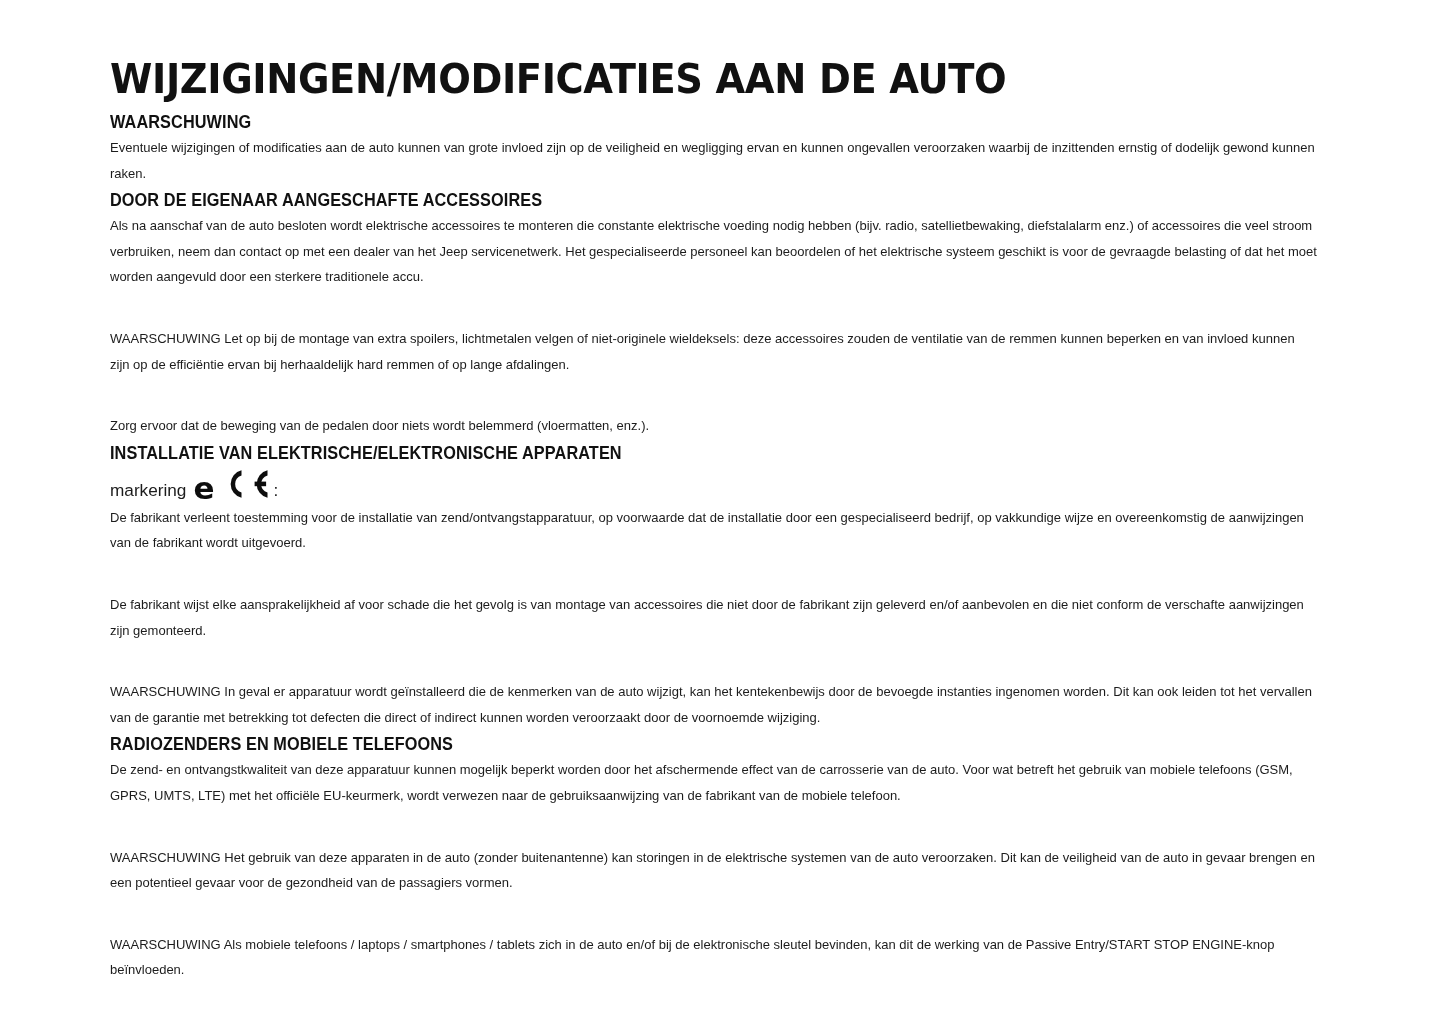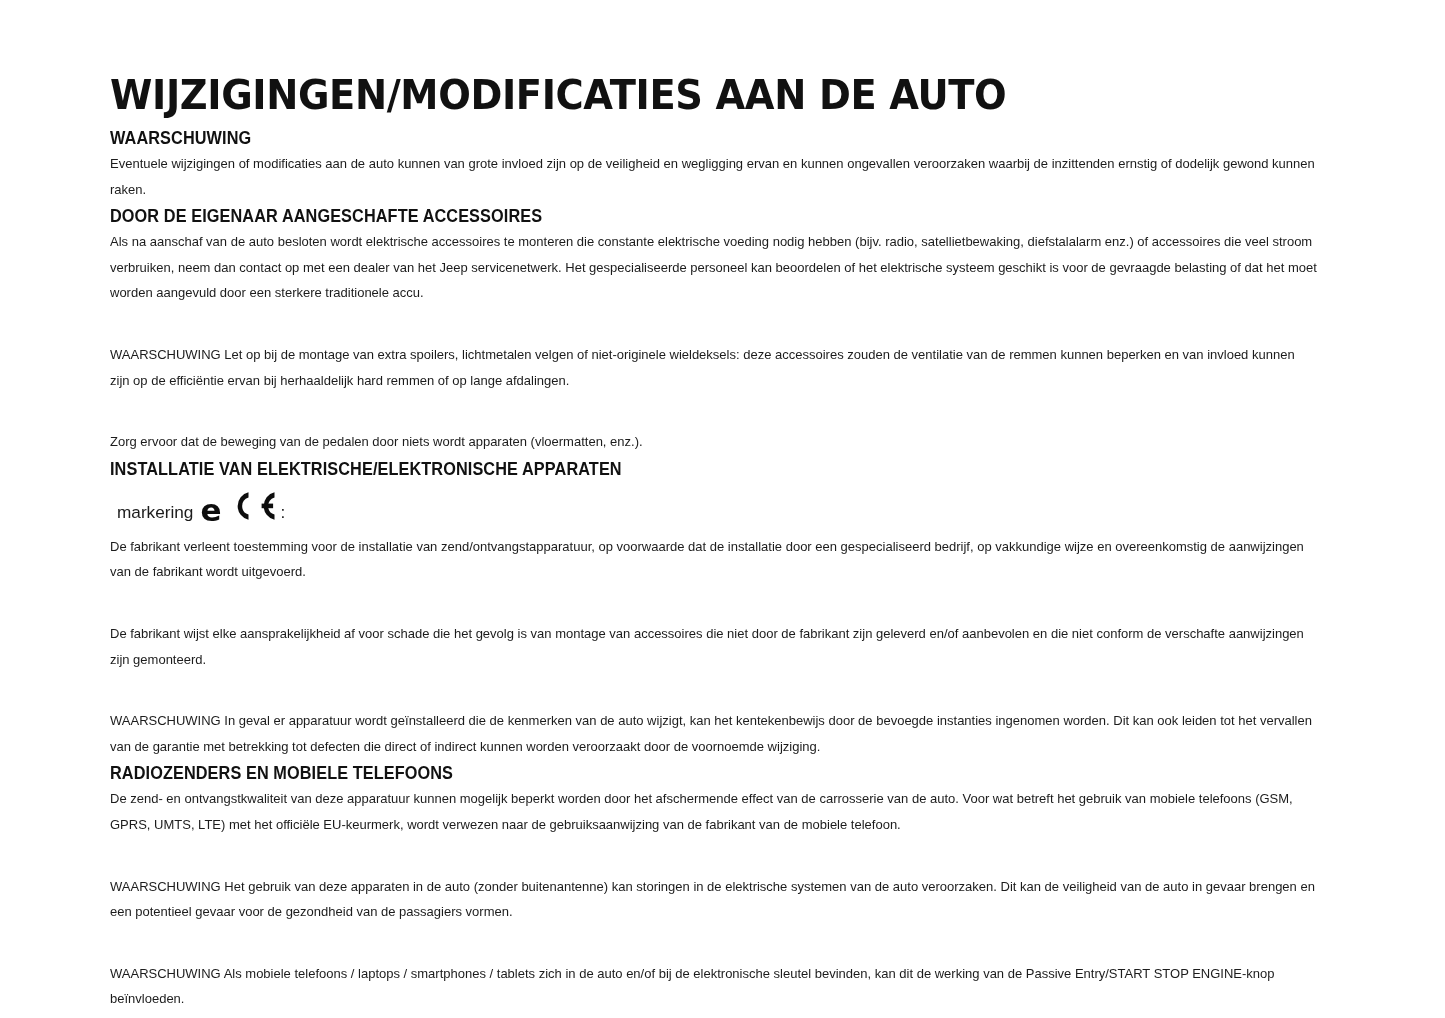--- a/index.html
+++ b/index.html
@@ -14,21 +14,21 @@
     color: #1a1a1a;
     -webkit-font-smoothing: antialiased;
   }
 
   .page {
     position: relative;
     width: 1445px;
     height: 1018px;
     background: #ffffff;
     box-sizing: border-box;
-    padding: 72px 128px 0 110px;
+    padding: 56px 128px 0 110px;
   }
 
   .doc-title {
     font-family: "DejaVu Sans", sans-serif;
     font-weight: 700;
     font-size: 40px;
     line-height: 46px;
     letter-spacing: -0.4px;
     color: #111111;
     margin: 0 0 8px 0;
@@ -65,21 +65,21 @@
     margin-top: 36px;
   }
 
   .marking-line {
     display: flex;
     align-items: baseline;
     font-family: "Liberation Sans", sans-serif;
     font-size: 17.2px;
     line-height: 30px;
     color: #1c1c1c;
-    margin: 7px;
+    margin: 0;
   }
 
   .emark {
     display: inline-block;
     font-family: "DejaVu Sans", sans-serif;
     font-weight: 700;
     font-size: 31px;
     line-height: 1;
     margin: 0 9px 0 7px;
     position: relative;
@@ -112,21 +112,21 @@
   <h2 class="section-heading">WAARSCHUWING</h2>
 
   <p class="body-text">Eventuele wijzigingen of modificaties aan de auto kunnen van grote invloed zijn op de veiligheid en wegligging ervan en kunnen ongevallen veroorzaken waarbij de inzittenden ernstig of dodelijk gewond kunnen raken.</p>
 
   <h2 class="section-heading">DOOR DE EIGENAAR AANGESCHAFTE ACCESSOIRES</h2>
 
   <p class="body-text">Als na aanschaf van de auto besloten wordt elektrische accessoires te monteren die constante elektrische voeding nodig hebben (bijv. radio, satellietbewaking, diefstalalarm enz.) of accessoires die veel stroom verbruiken, neem dan contact op met een dealer van het Jeep servicenetwerk. Het gespecialiseerde personeel kan beoordelen of het elektrische systeem geschikt is voor de gevraagde belasting of dat het moet worden aangevuld door een sterkere traditionele accu.</p>
 
   <p class="body-text gap-before">WAARSCHUWING Let op bij de montage van extra spoilers, lichtmetalen velgen of niet-originele wieldeksels: deze accessoires zouden de ventilatie van de remmen kunnen beperken en van invloed kunnen zijn op de efficiëntie ervan bij herhaaldelijk hard remmen of op lange afdalingen.</p>
 
-  <p class="body-text gap-before">Zorg ervoor dat de beweging van de pedalen door niets wordt apparaten (vloermatten, enz.).</p>
+  <p class="body-text gap-before">Zorg ervoor dat de beweging van de pedalen door niets wordt belemmerd (vloermatten, enz.).</p>
 
   <h2 class="section-heading">INSTALLATIE VAN ELEKTRISCHE/ELEKTRONISCHE APPARATEN</h2>
 
 
   <div class="marking-line">
     <span>markering</span>
 
     <span class="emark">e</span>
 
     <span class="ce-mark">

